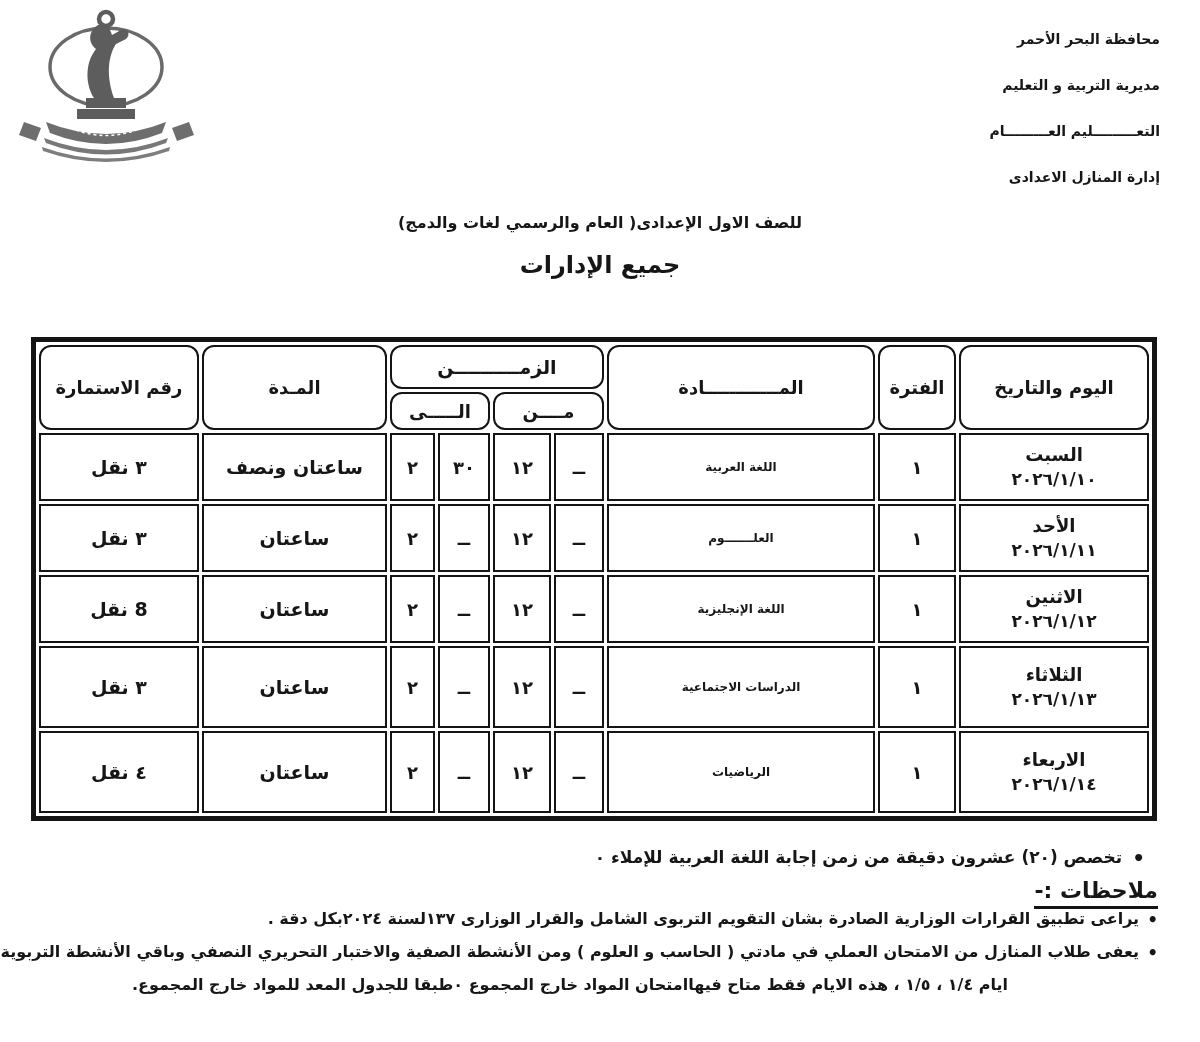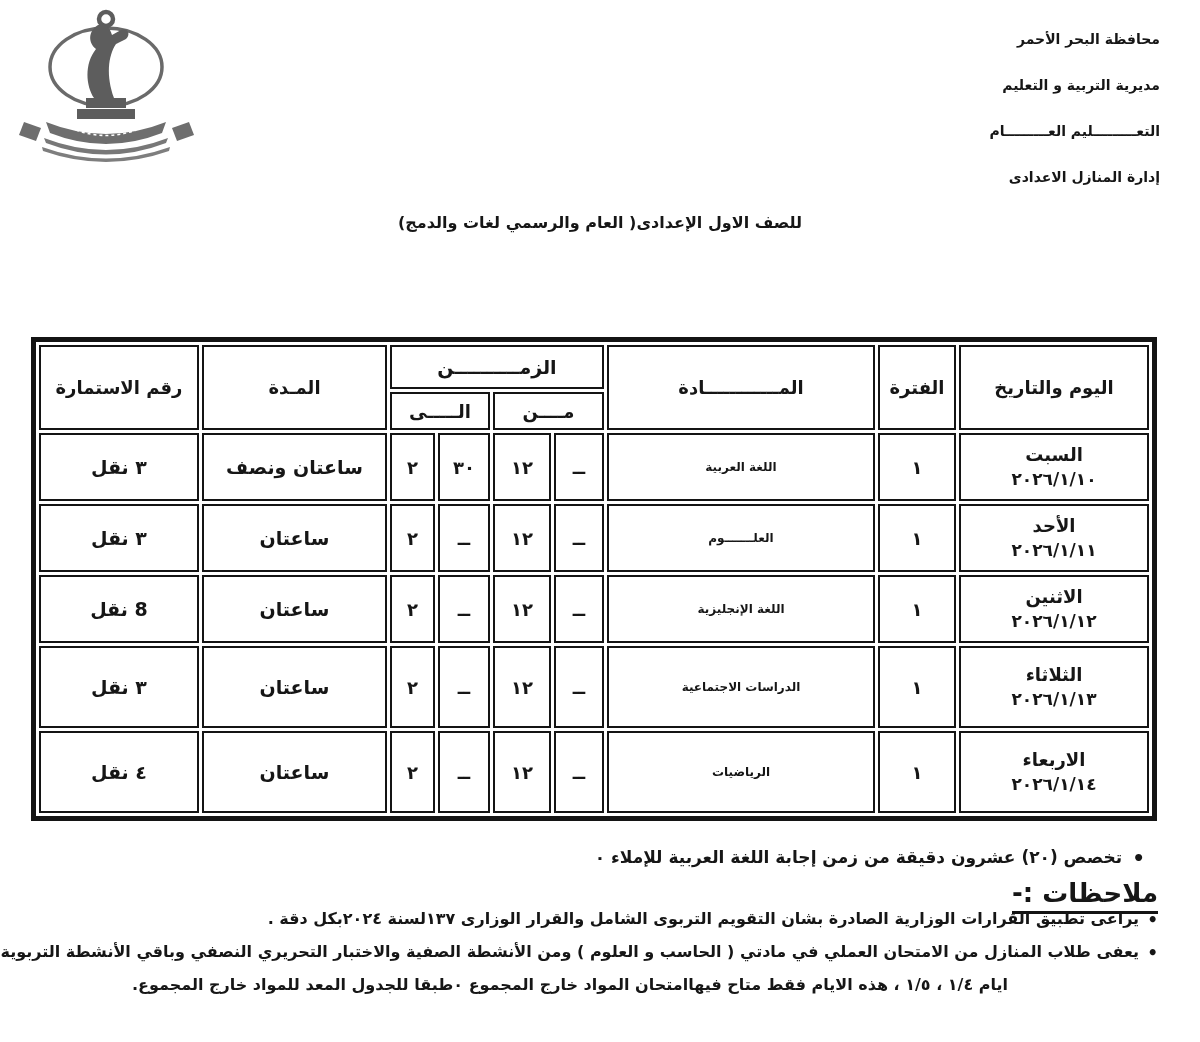--- a/index.html
+++ b/index.html
@@ -22,34 +22,34 @@
   .table-wrap{position:absolute;top:337px;right:43px;}
   table.schedule{
     width:1112px;table-layout:fixed;
     border-collapse:separate;border-spacing:3px;
     border:5px solid #141414;background:#fff;
   }
   table.schedule td,table.schedule th{
     border:2.5px solid #141414;text-align:center;vertical-align:middle;
     font-weight:bold;padding:0 2px;overflow:hidden;
   }
-  th{font-size:18px;}
+  th{font-size:18px;border-radius:12px;}
   th.h-time{height:40px;font-size:19px;}
   th.h-sub{height:34px;}
   td{font-size:19px;height:64px;}
   tr.tall td{height:78px;}
   td.subject{font-size:12px;}
   td.daydate .day{font-size:18px;line-height:24px;}
   td.daydate .date{font-size:17px;line-height:24px;letter-spacing:4px;}
   td.num{font-size:18px;}
   
   .footnote{position:absolute;top:846px;right:55px;font-size:17px;white-space:nowrap;}
   .bullet{font-size:20px;margin-left:10px;vertical-align:-2px;}
   .notes-heading{
-    position:absolute;top:878px;right:42px;font-size:26px;
+    position:absolute;top:878px;right:42px;font-size:22px;
     border-bottom:3.5px solid #141414;padding-bottom:3px;
   }
   .notes{position:absolute;top:903px;right:42px;width:1150px;text-align:right;}
   .notes .note{font-size:16px;line-height:31px;white-space:nowrap;}
   .notes .note.indent{margin-left:0;margin-right:150px;}
   .notes .bullet{font-size:17px;margin-left:8px;}
 </style>
 </head>
 <body>
 
@@ -69,20 +69,21 @@
 
 <div class="letterhead">
   <div>محافظة البحر الأحمر</div>
   <div>مديرية التربية و التعليم</div>
   <div>التعـــــــــليم العـــــــــام</div>
   <div>إدارة المنازل الاعدادى</div>
 </div>
 
 <div class="titles">
   <div class="t2">للصف الاول الإعدادى( العام والرسمي لغات والدمج)</div>
+  <div class="t3">جميع الإدارات</div>
 </div>
 
 <div class="table-wrap">
 <table class="schedule">
   <colgroup>
     <col style="width:190px">
         <col style="width:78px">
         <col style="width:268px">
     <col style="width:50px">
         <col style="width:58px">

